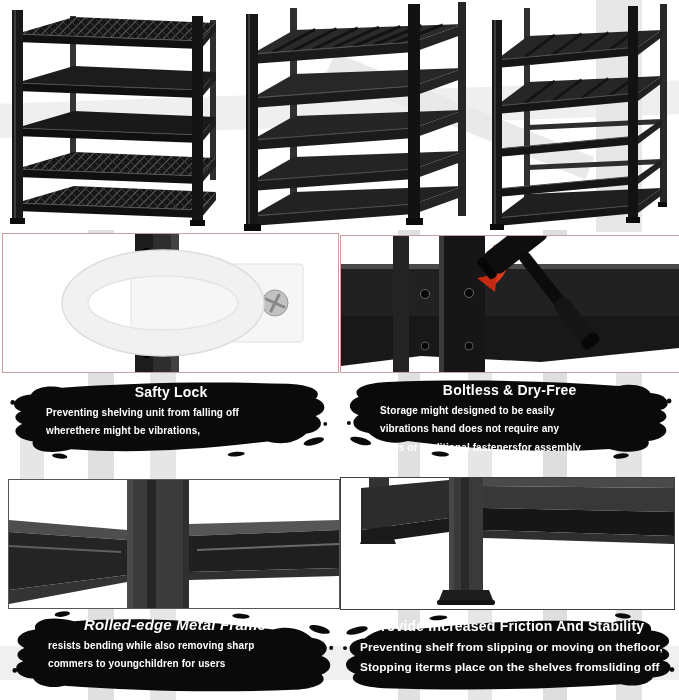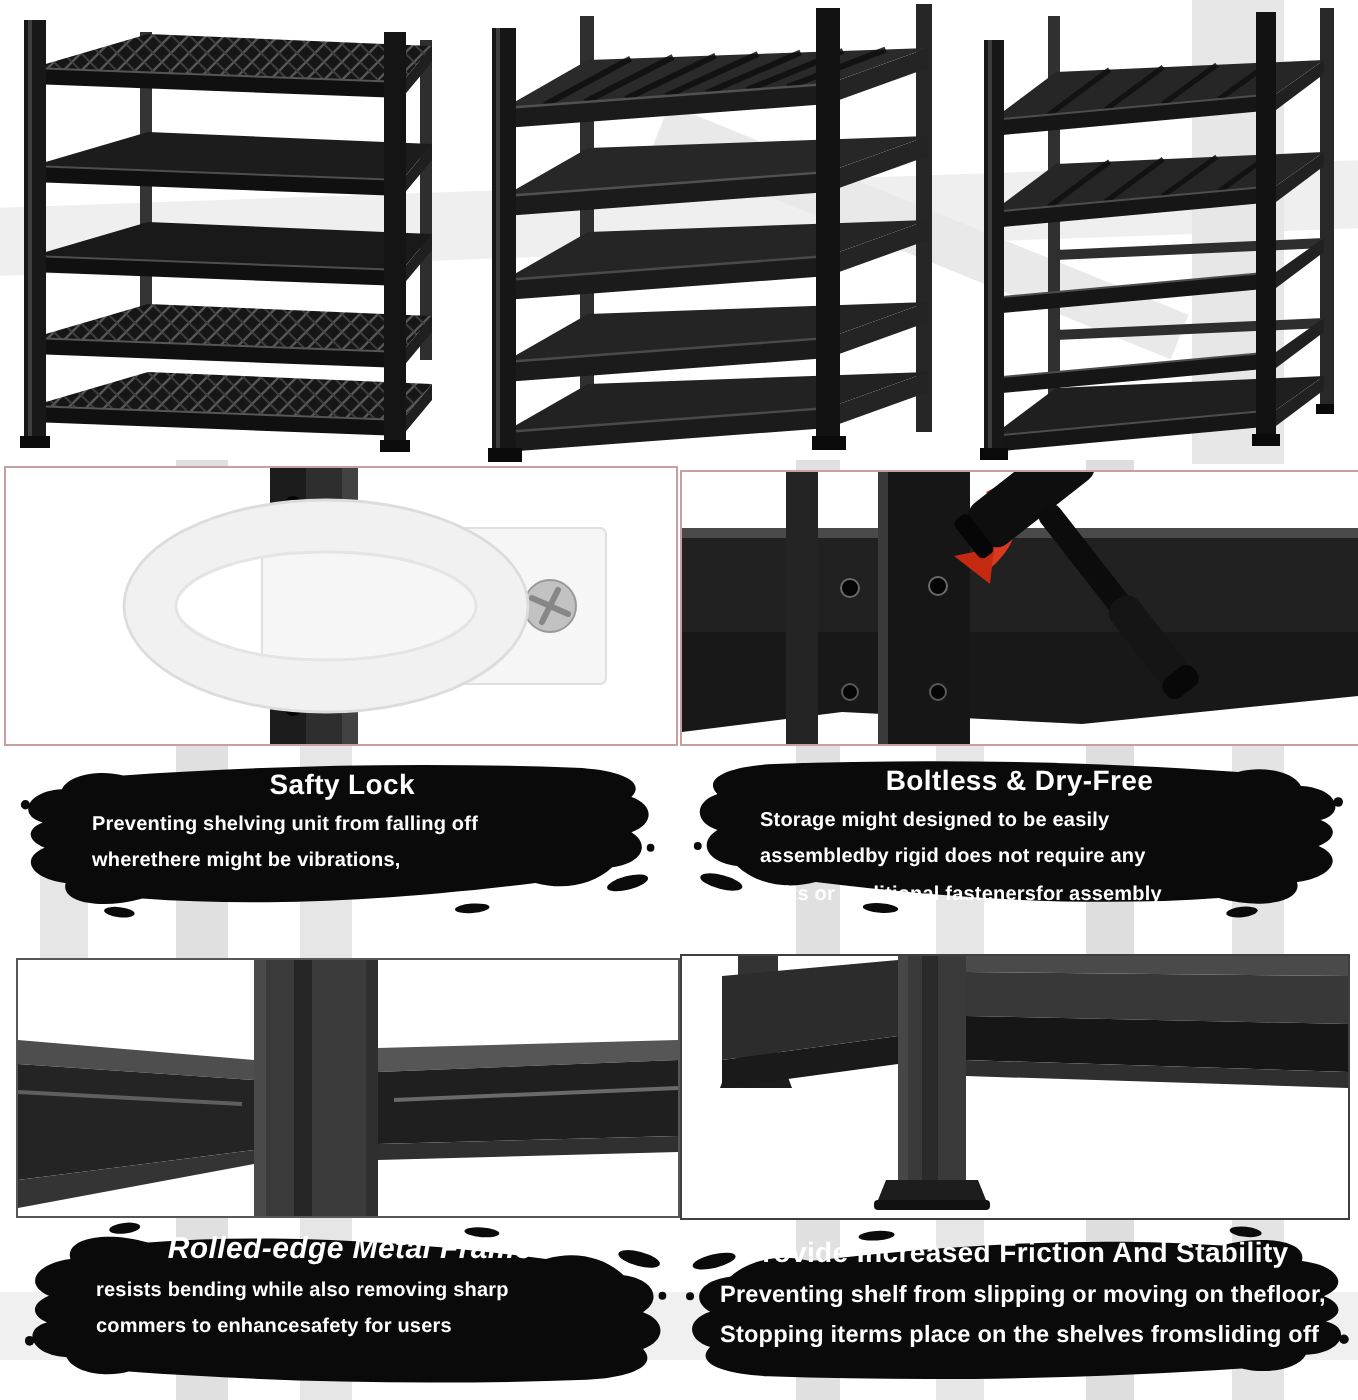--- a/index.html
+++ b/index.html
@@ -308,40 +308,40 @@
         <ellipse cx="321" cy="65" rx="11" ry="3.5" transform="rotate(-14 321 65)"></ellipse>
         <ellipse cx="56" cy="80" rx="8" ry="2.6" transform="rotate(6 56 80)"></ellipse>
         <circle cx="7" cy="25" r="2.4"></circle>
           <circle cx="333" cy="47" r="2"></circle>
         <ellipse cx="240" cy="78" rx="9" ry="2.4" transform="rotate(-4 240 78)"></ellipse>
       </g>
     </svg>
     <div class="ftxt">
       <div class="ftitle">Boltless &amp; Dry-Free</div>
       <div class="fline">Storage might designed to be easily</div>
-      <div class="fline">assembledby rigid does not require any</div>
+      <div class="fline">vibrations hand does not require any</div>
       <div class="fline">bolts or traditional fastenersfor assembly</div>
     </div>
   </div>
 
   <div class="fb fb3">
     <svg class="brush" viewBox="0 0 340 84" preserveAspectRatio="none">
       <g fill="#0a0a0a">
         <path d="M16,34 C3,31 7,18 26,17 C30,9 47,7 58,10 C130,5 210,3 294,6 C317,7 331,13 323,21 C335,25 335,35 323,39 C333,45 329,55 313,57 C303,66 288,69 273,65 C190,75 125,77 68,73 C46,79 25,75 28,65 C11,63 3,53 17,47 C7,43 8,37 16,34 Z"></path>
         <ellipse cx="321" cy="65" rx="11" ry="3.5" transform="rotate(-14 321 65)"></ellipse>
         <ellipse cx="56" cy="80" rx="8" ry="2.6" transform="rotate(6 56 80)"></ellipse>
         <circle cx="7" cy="25" r="2.4"></circle>
           <circle cx="333" cy="47" r="2"></circle>
         <ellipse cx="240" cy="78" rx="9" ry="2.4" transform="rotate(-4 240 78)"></ellipse>
       </g>
     </svg>
     <div class="ftxt">
       <div class="ftitle">Rolled-edge Metal Frame</div>
       <div class="fline">resists bending while also removing sharp</div>
-      <div class="fline">commers to enhancesafety for users</div>
+      <div class="fline">commers to youngchildren for users</div>
     </div>
   </div>
 
   <div class="fb fb4">
     <svg class="brush" viewBox="0 0 340 84" preserveAspectRatio="none">
       <g fill="#0a0a0a">
         <path d="M16,34 C3,31 7,18 26,17 C30,9 47,7 58,10 C130,5 210,3 294,6 C317,7 331,13 323,21 C335,25 335,35 323,39 C333,45 329,55 313,57 C303,66 288,69 273,65 C190,75 125,77 68,73 C46,79 25,75 28,65 C11,63 3,53 17,47 C7,43 8,37 16,34 Z"></path>
         <ellipse cx="321" cy="65" rx="11" ry="3.5" transform="rotate(-14 321 65)"></ellipse>
         <ellipse cx="56" cy="80" rx="8" ry="2.6" transform="rotate(6 56 80)"></ellipse>
         <circle cx="7" cy="25" r="2.4"></circle>

